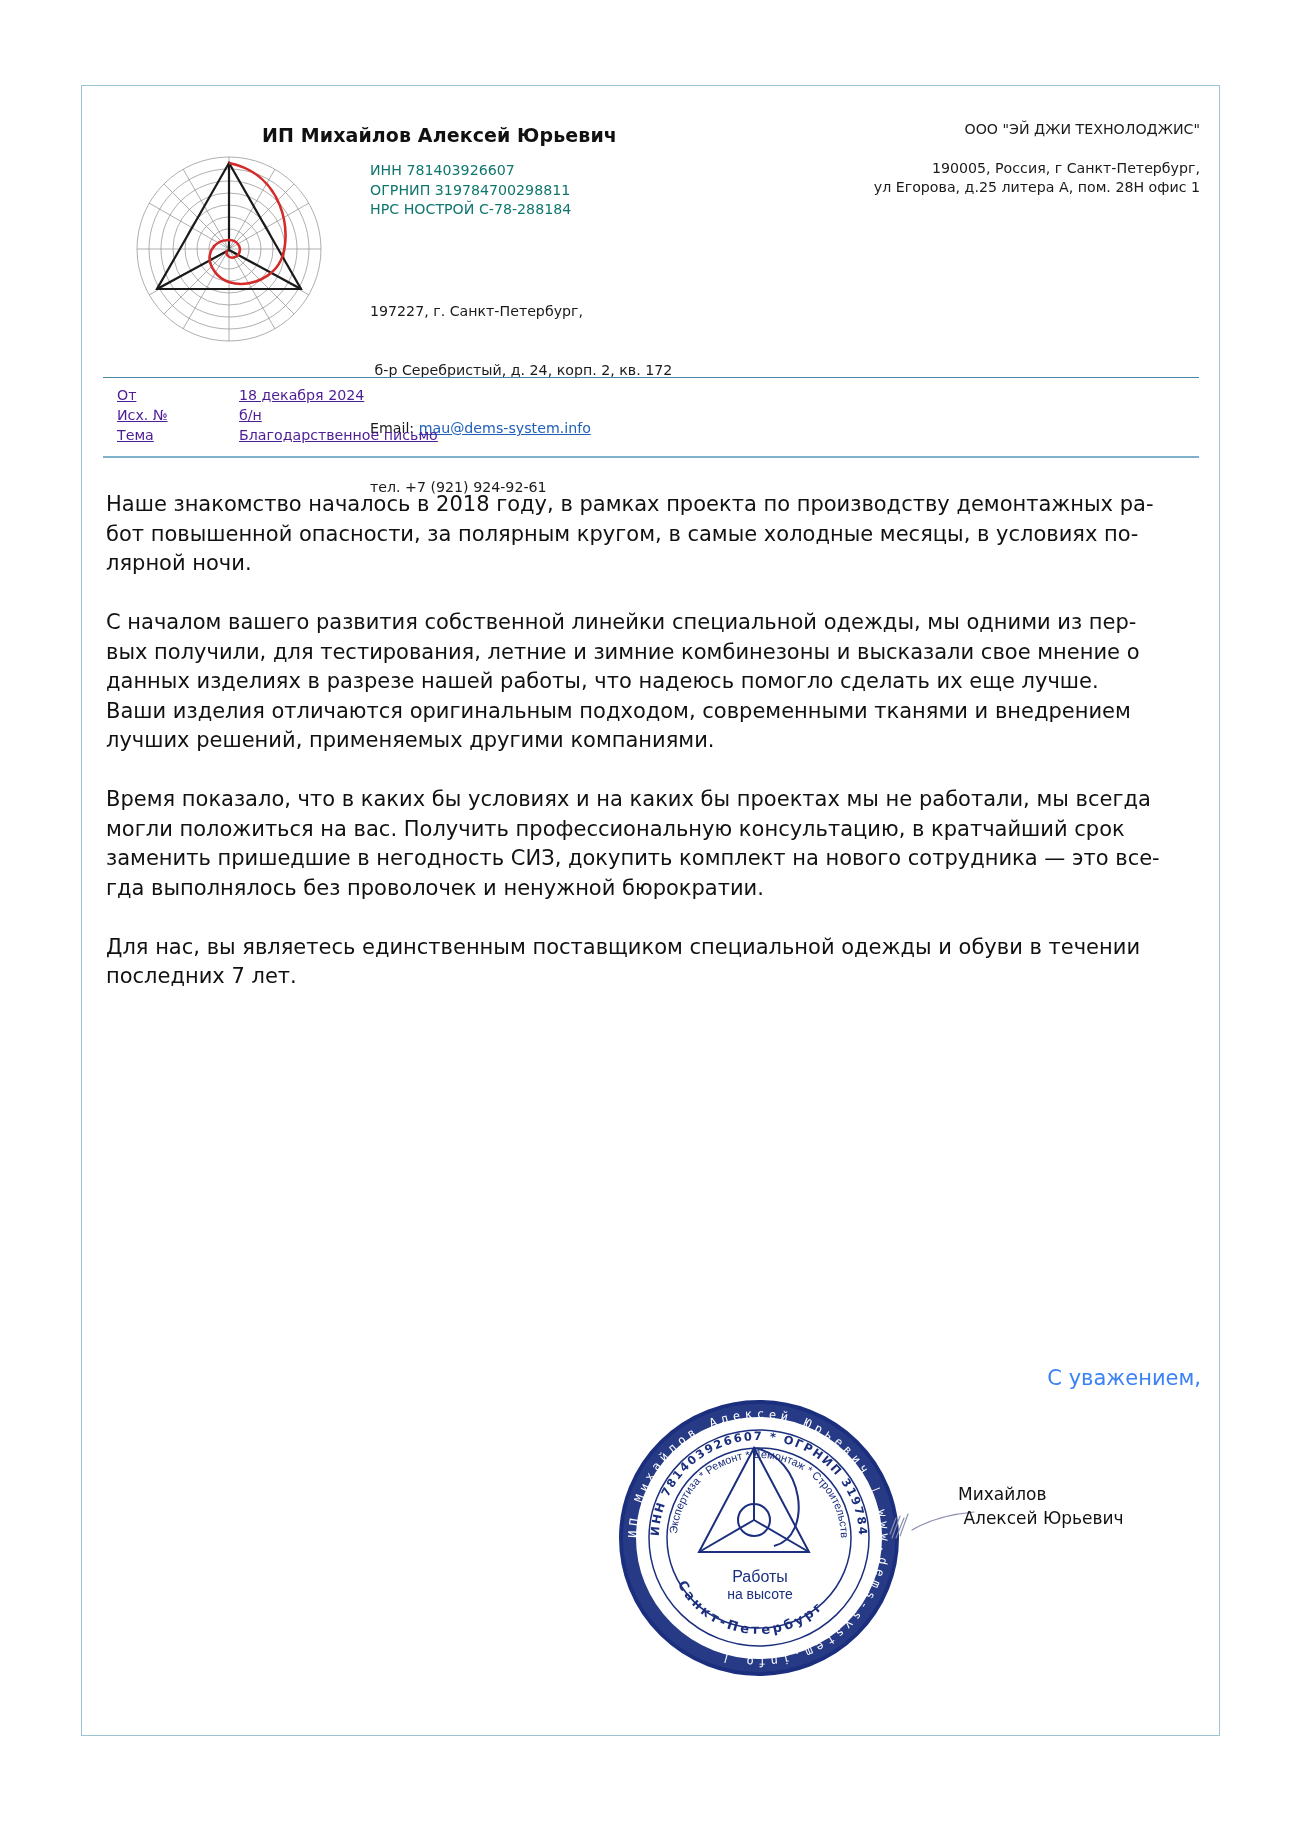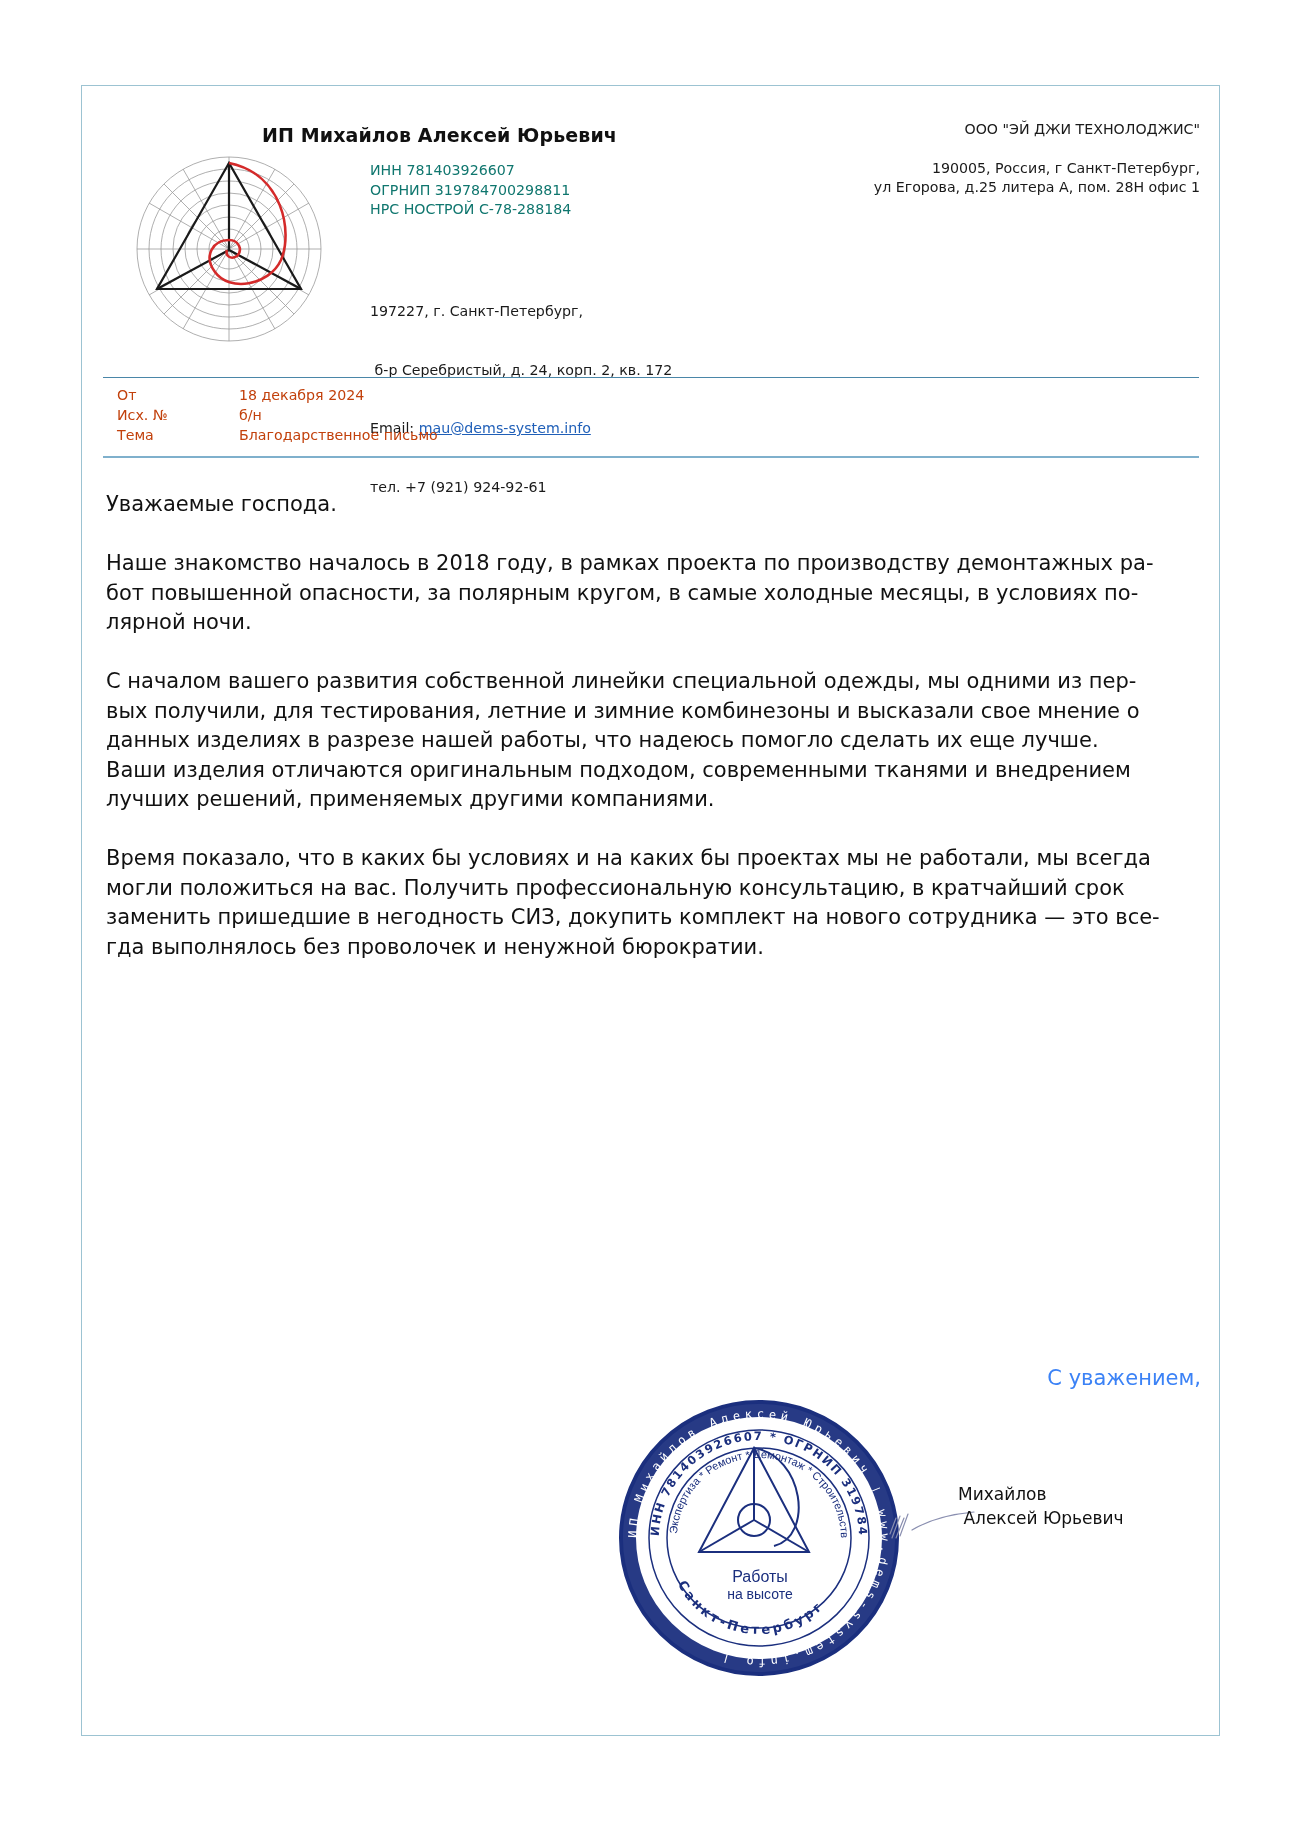--- a/index.html
+++ b/index.html
@@ -13,21 +13,21 @@
   .addr-block { left: 370px; top: 263px; font-size: 14.2px; line-height: 19.5px; white-space: pre; color: #1a1a1a; }
   .addr-block a { color: #1f5fb8; text-decoration: underline; }
 
   .recipient { right: 103px; top: 120px; text-align: right; font-size: 14.2px; line-height: 19.5px; color: #1a1a1a; white-space: nowrap; }
   .recipient .rname { margin-bottom: 19px; }
 
   .rule { left: 103px; width: 1096px; height: 0; }
   .rule-top { top: 377px; border-top: 1.5px solid #4a86a8; }
   .rule-bottom { top: 456px; border-top: 2px solid #7fb0cc; }
 
-  .meta { left: 117px; top: 385px; font-size: 14.2px; line-height: 20px; color: #c2410c; }
+  .meta { left: 117px; top: 385px; font-size: 14.2px; line-height: 20px; color: #4c1d95; text-decoration: underline; }
   .meta-row { display: flex; }
   .meta-key { width: 122px; }
 
   .body-text { left: 106px; top: 490px; width: 1100px; font-size: 21px; line-height: 29.5px; color: #111; }
   .body-text p { margin: 0 0 29.5px 0; white-space: pre-line; }
 
   .closing { right: 102px; top: 1366px; font-size: 21px; color: #3b82f6; }
   .signer { left: 958px; top: 1482px; font-size: 17px; line-height: 24px; color: #111; white-space: pre; }
 
   .stamp { left: 614px; top: 1396px; width: 290px; height: 284px; }
@@ -97,33 +97,34 @@
     <span>б/н</span>
   </div>
   <div class="meta-row">
     <span class="meta-key">Тема</span>
     <span>Благодарственное письмо</span>
   </div>
 </div>
 <div class="abs rule rule-bottom"></div>
 
 <div class="abs body-text">
-  <p>Уважаемые господа.</p>
   <p>Наше знакомство началось в 2018 году, в рамках проекта по производству демонтажных ра-
 бот повышенной опасности, за полярным кругом, в самые холодные месяцы, в условиях по-
 лярной ночи.</p>
   <p>С началом вашего развития собственной линейки специальной одежды, мы одними из пер-
 вых получили, для тестирования, летние и зимние комбинезоны и высказали свое мнение о
 данных изделиях в разрезе нашей работы, что надеюсь помогло сделать их еще лучше.
 Ваши изделия отличаются оригинальным подходом, современными тканями и внедрением
 лучших решений, применяемых другими компаниями.</p>
   <p>Время показало, что в каких бы условиях и на каких бы проектах мы не работали, мы всегда
 могли положиться на вас. Получить профессиональную консультацию, в кратчайший срок
 заменить пришедшие в негодность СИЗ, докупить комплект на нового сотрудника — это все-
 гда выполнялось без проволочек и ненужной бюрократии.</p>
+  <p>Для нас, вы являетесь единственным поставщиком специальной одежды и обуви в течении
+последних 7 лет.</p>
 </div>
 
 <div class="abs closing">С уважением,</div>
 
 <svg class="abs stamp" viewBox="0 0 290 284">
   <defs>
     <path id="outerArc" d="M145,142 m-122,0 a122,120 0 1,1 244,0 a122,120 0 1,1 -244,0"></path>
     <path id="midArc" d="M145,142 m-100,0 a100,98 0 1,1 200,0"></path>
     <path id="innerArc" d="M145,142 m-82,0 a82,80 0 1,1 164,0"></path>
     <path id="cityArc" d="M55,150 a90,88 0 0,0 180,0"></path>

